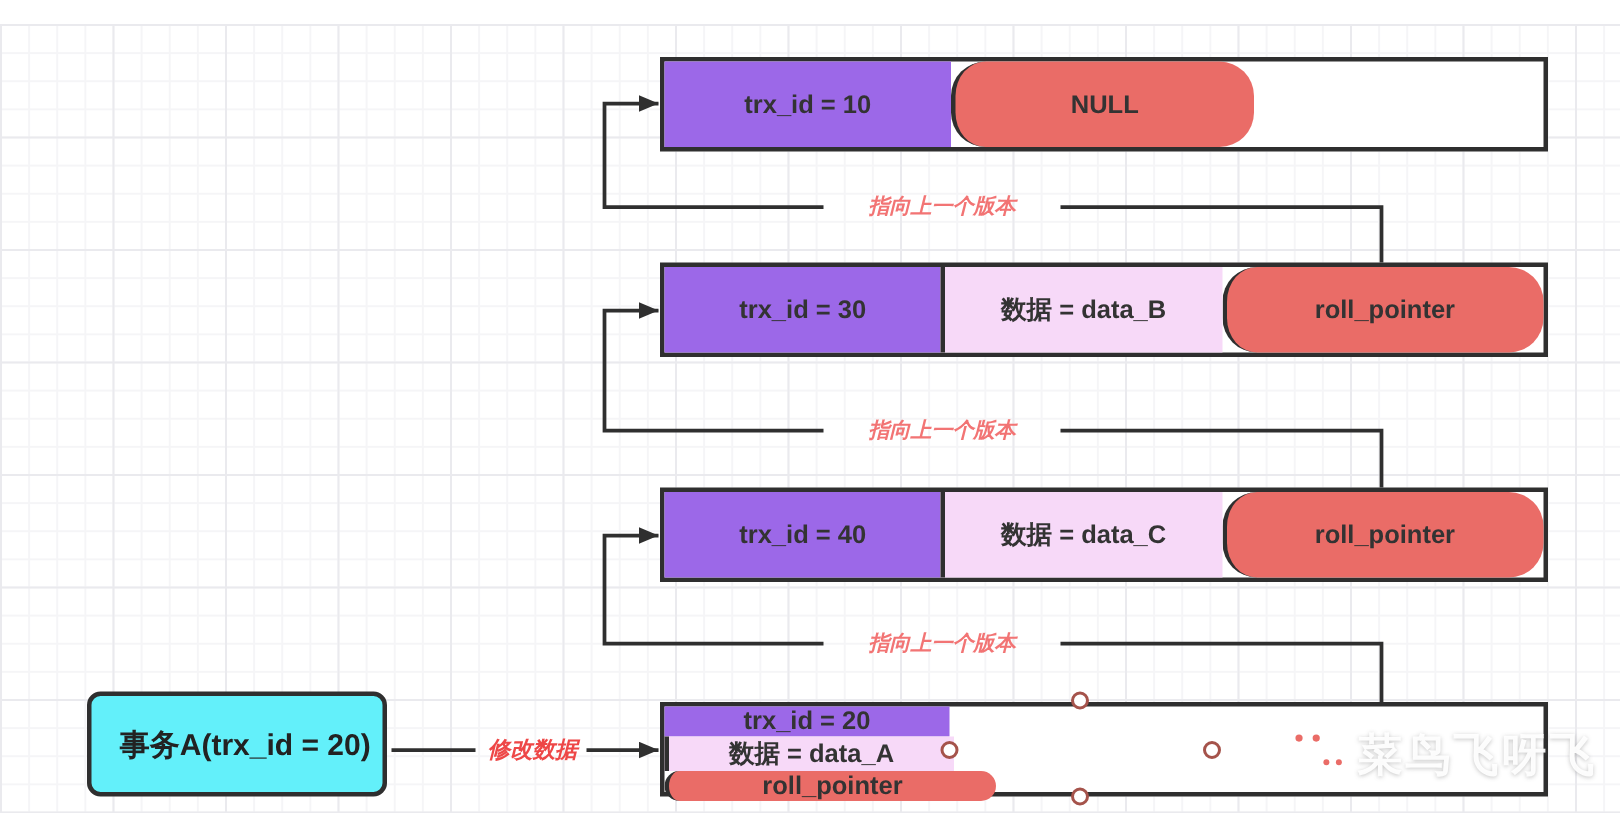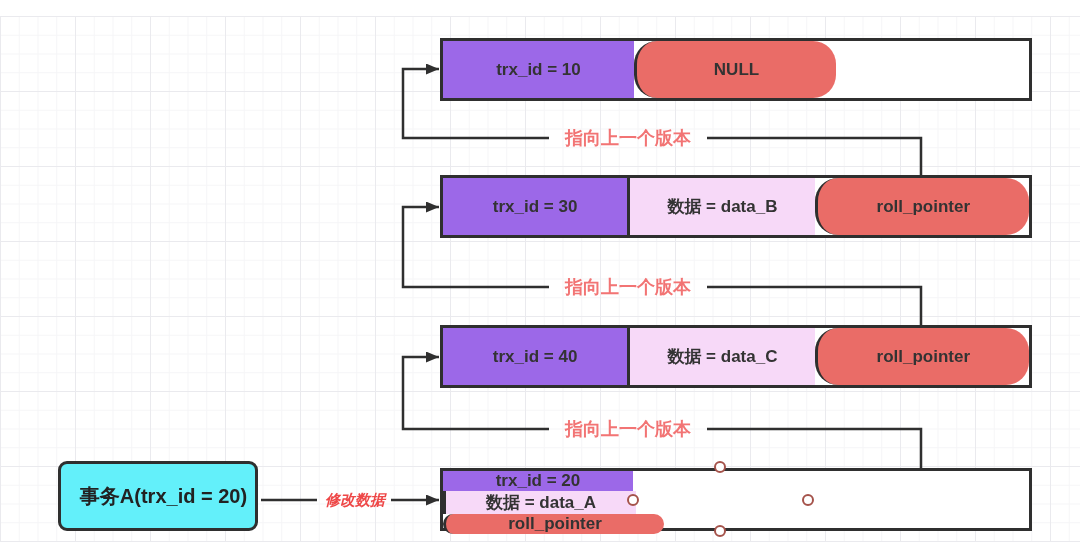--- a/index.html
+++ b/index.html
@@ -32,21 +32,21 @@
   }
   .cell + .cell{border-left:3px solid var(--stroke);}
   .cell-trx{background:var(--purple);}
   .cell-data{background:var(--pink);}
   .cell-ptr{background:var(--red);border-radius:23px;}
   .row-1{top:22px;}  .row-1 .cell-trx{width:191px;} .row-1 .cell-data{width:193px;} .row-1 .cell-ptr{width:202px;}
   .row-2{top:159px;} .row-3{top:309px;} .row-4{top:452px;flex-direction:column;}
   .row-std .cell-trx{width:190px;} .row-std .cell-data{width:193px;} .row-std .cell-ptr{width:221px;}
   .chain-label{
     position:absolute; transform:translate(-50%,-50%); z-index:6;
-    color:var(--chain-label); font-size:18px; font-weight:700; white-space:nowrap;
+    color:var(--chain-label); font-size:14px; font-weight:700; white-space:nowrap;font-style:italic;
   }
   .action-label{
     position:absolute; transform:translate(-50%,-50%); z-index:6;
     color:var(--action-label); font-size:15px; font-weight:700; font-style:italic; white-space:nowrap;
   }
   .txn-box{
     position:absolute; left:58px; top:445px; width:200px; height:70px;
     box-sizing:border-box; border:3px solid var(--stroke); border-radius:9px;
     background:var(--cyan); display:flex; align-items:center; justify-content:center;
     font-size:20px; font-weight:700; color:#222; z-index:2; white-space:nowrap;padding-left:11px;
@@ -116,14 +116,31 @@
       <circle cx="633" cy="484" r="5"></circle>
       <circle cx="808" cy="484" r="5"></circle>
     </g>
   </svg>
 
   <span class="chain-label" style="left:628px; top:122px;">指向上一个版本</span>
   <span class="chain-label" style="left:628px; top:271px;">指向上一个版本</span>
   <span class="chain-label" style="left:628px; top:413px;">指向上一个版本</span>
   <span class="action-label" style="left:355px; top:484px;">修改数据</span>
 
+  <div class="watermark">
+    <svg width="50" height="50" viewBox="0 0 48 48">
+      <g fill="rgba(255,255,255,0.95)">
+        <ellipse cx="18" cy="16" rx="15" ry="13"></ellipse>
+        <polygon points="8,26 4,35 17,28"></polygon>
+        <ellipse cx="34" cy="31" rx="11.5" ry="10"></ellipse>
+        <polygon points="40,38 44,45 34,40"></polygon>
+      </g>
+      <g fill="#ea6c67">
+        <circle cx="12.5" cy="13.5" r="2.3"></circle>
+        <circle cx="23.5" cy="13.5" r="2.3"></circle>
+        <circle cx="30" cy="29" r="1.9"></circle>
+        <circle cx="38" cy="29" r="1.9"></circle>
+      </g>
+    </svg>
+    <span class="wm-text">菜鸟飞呀飞</span>
+  </div>
 
 </div>
 
 </body></html>

